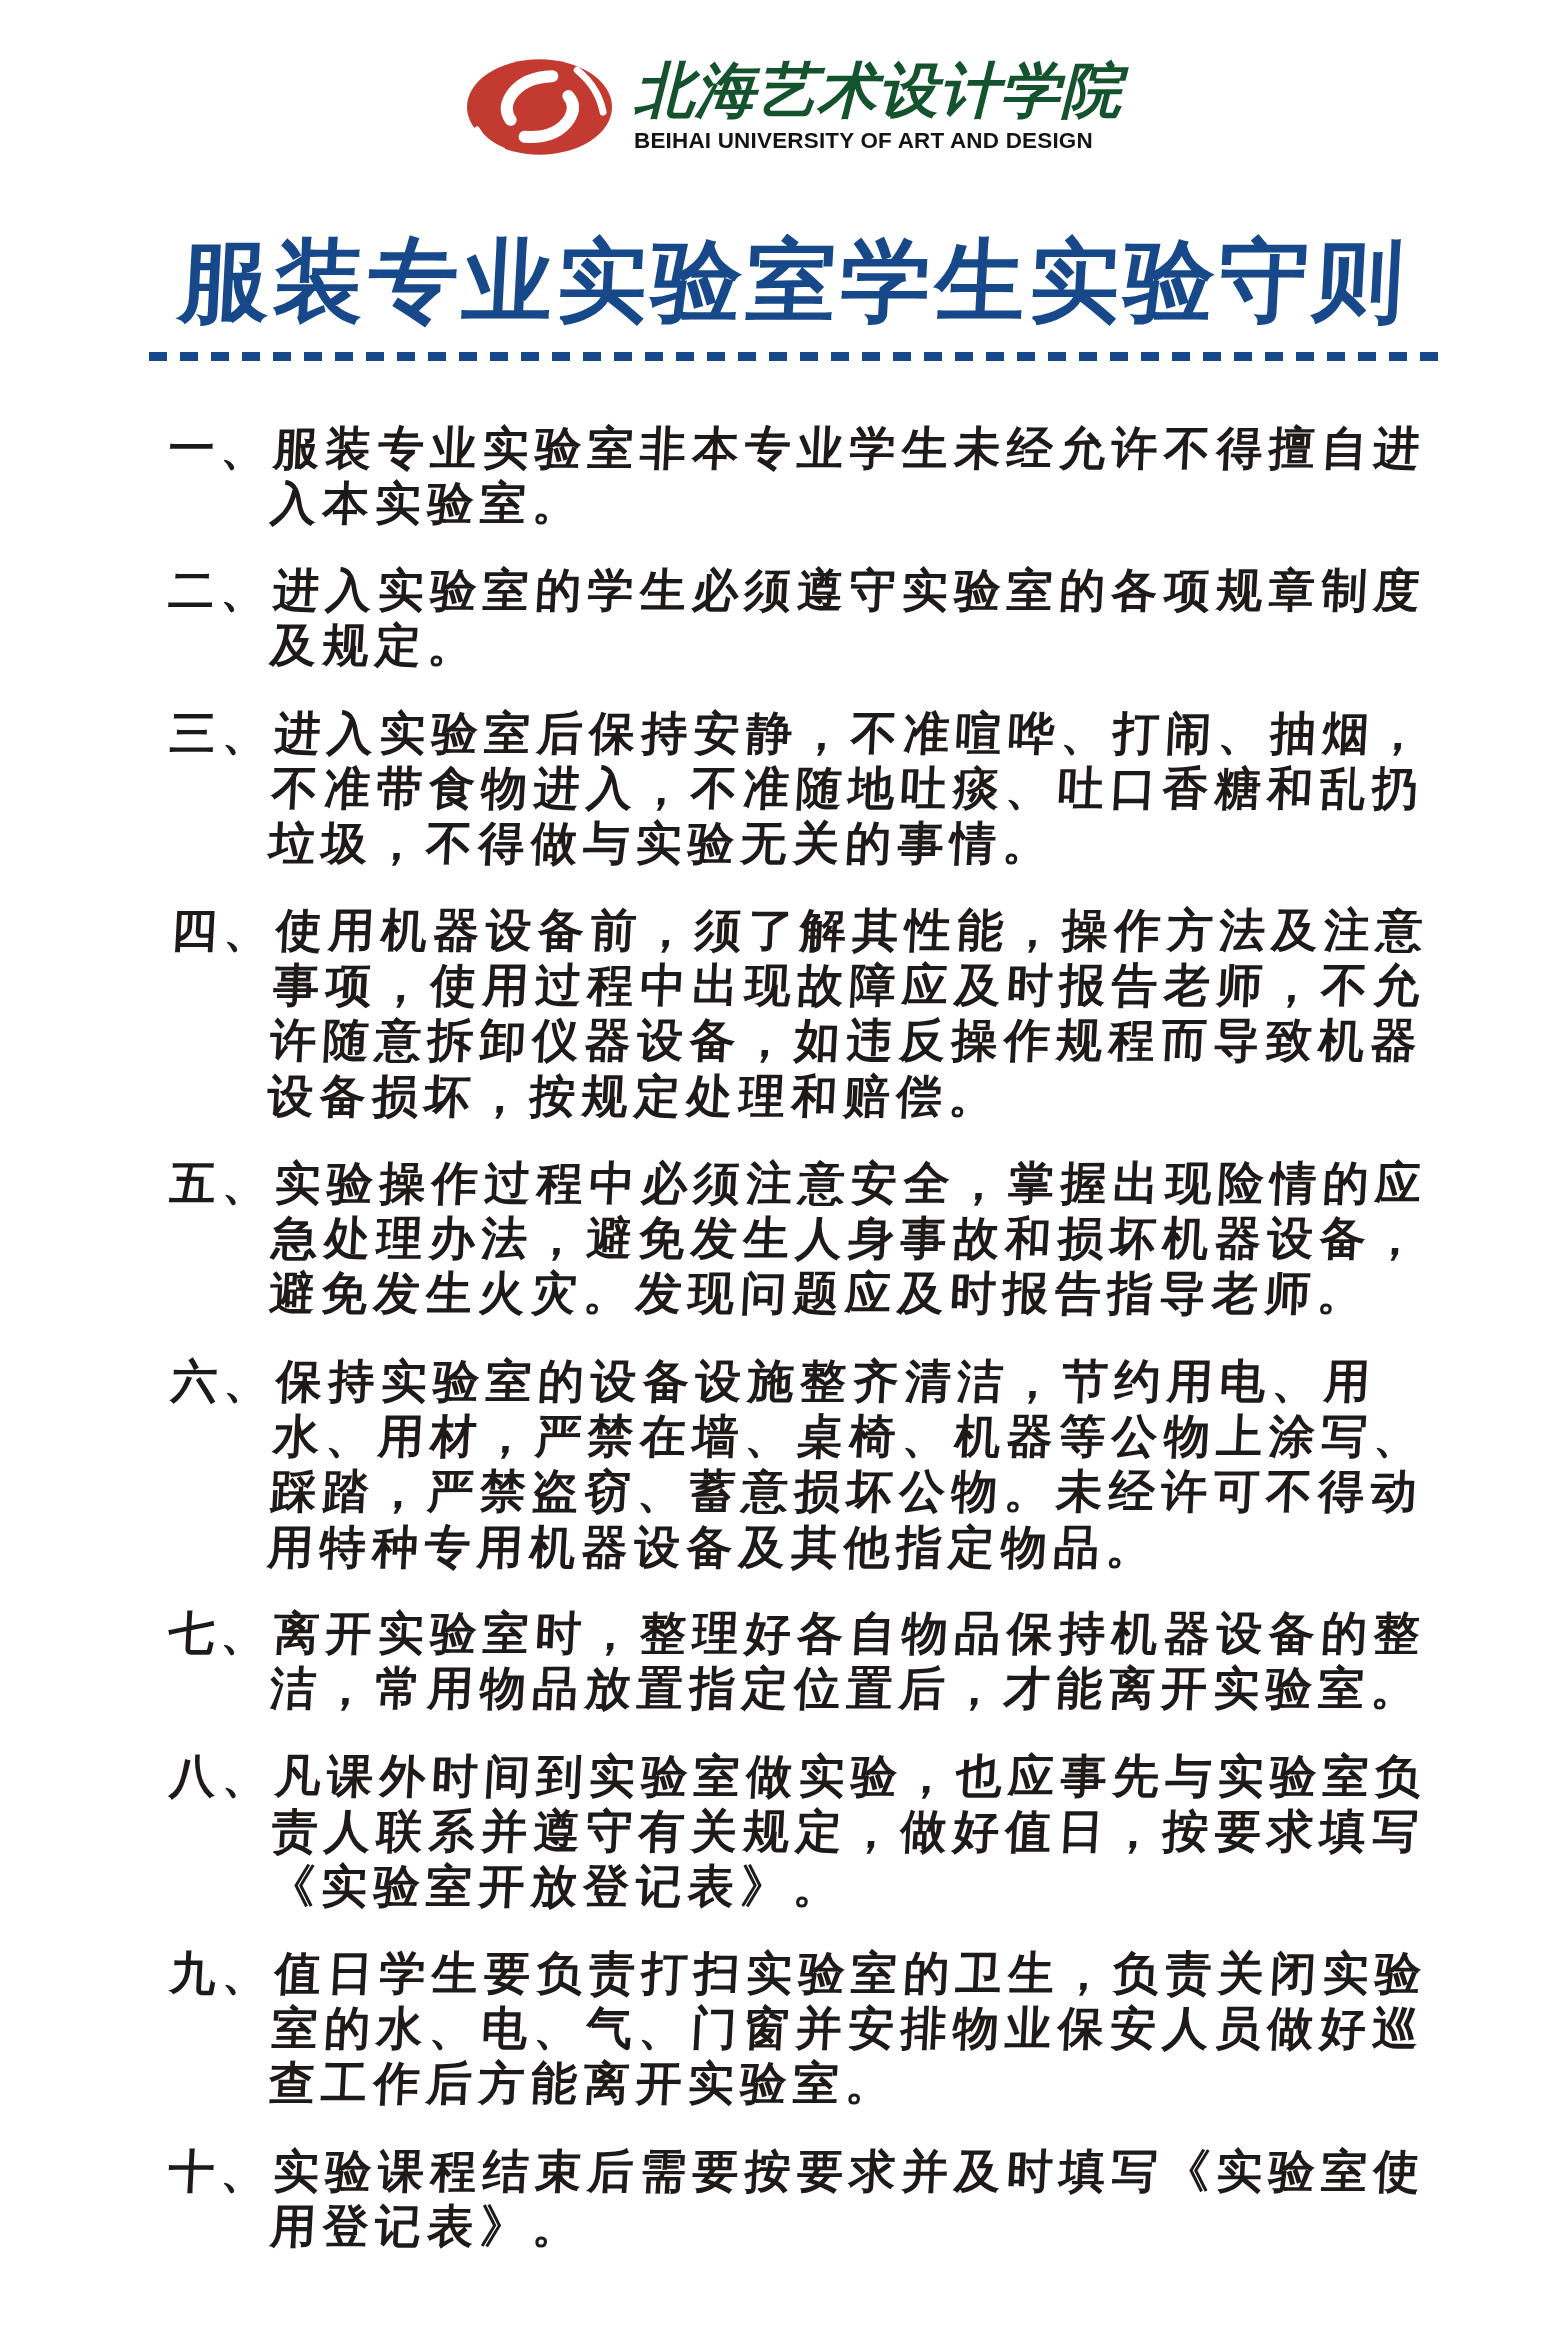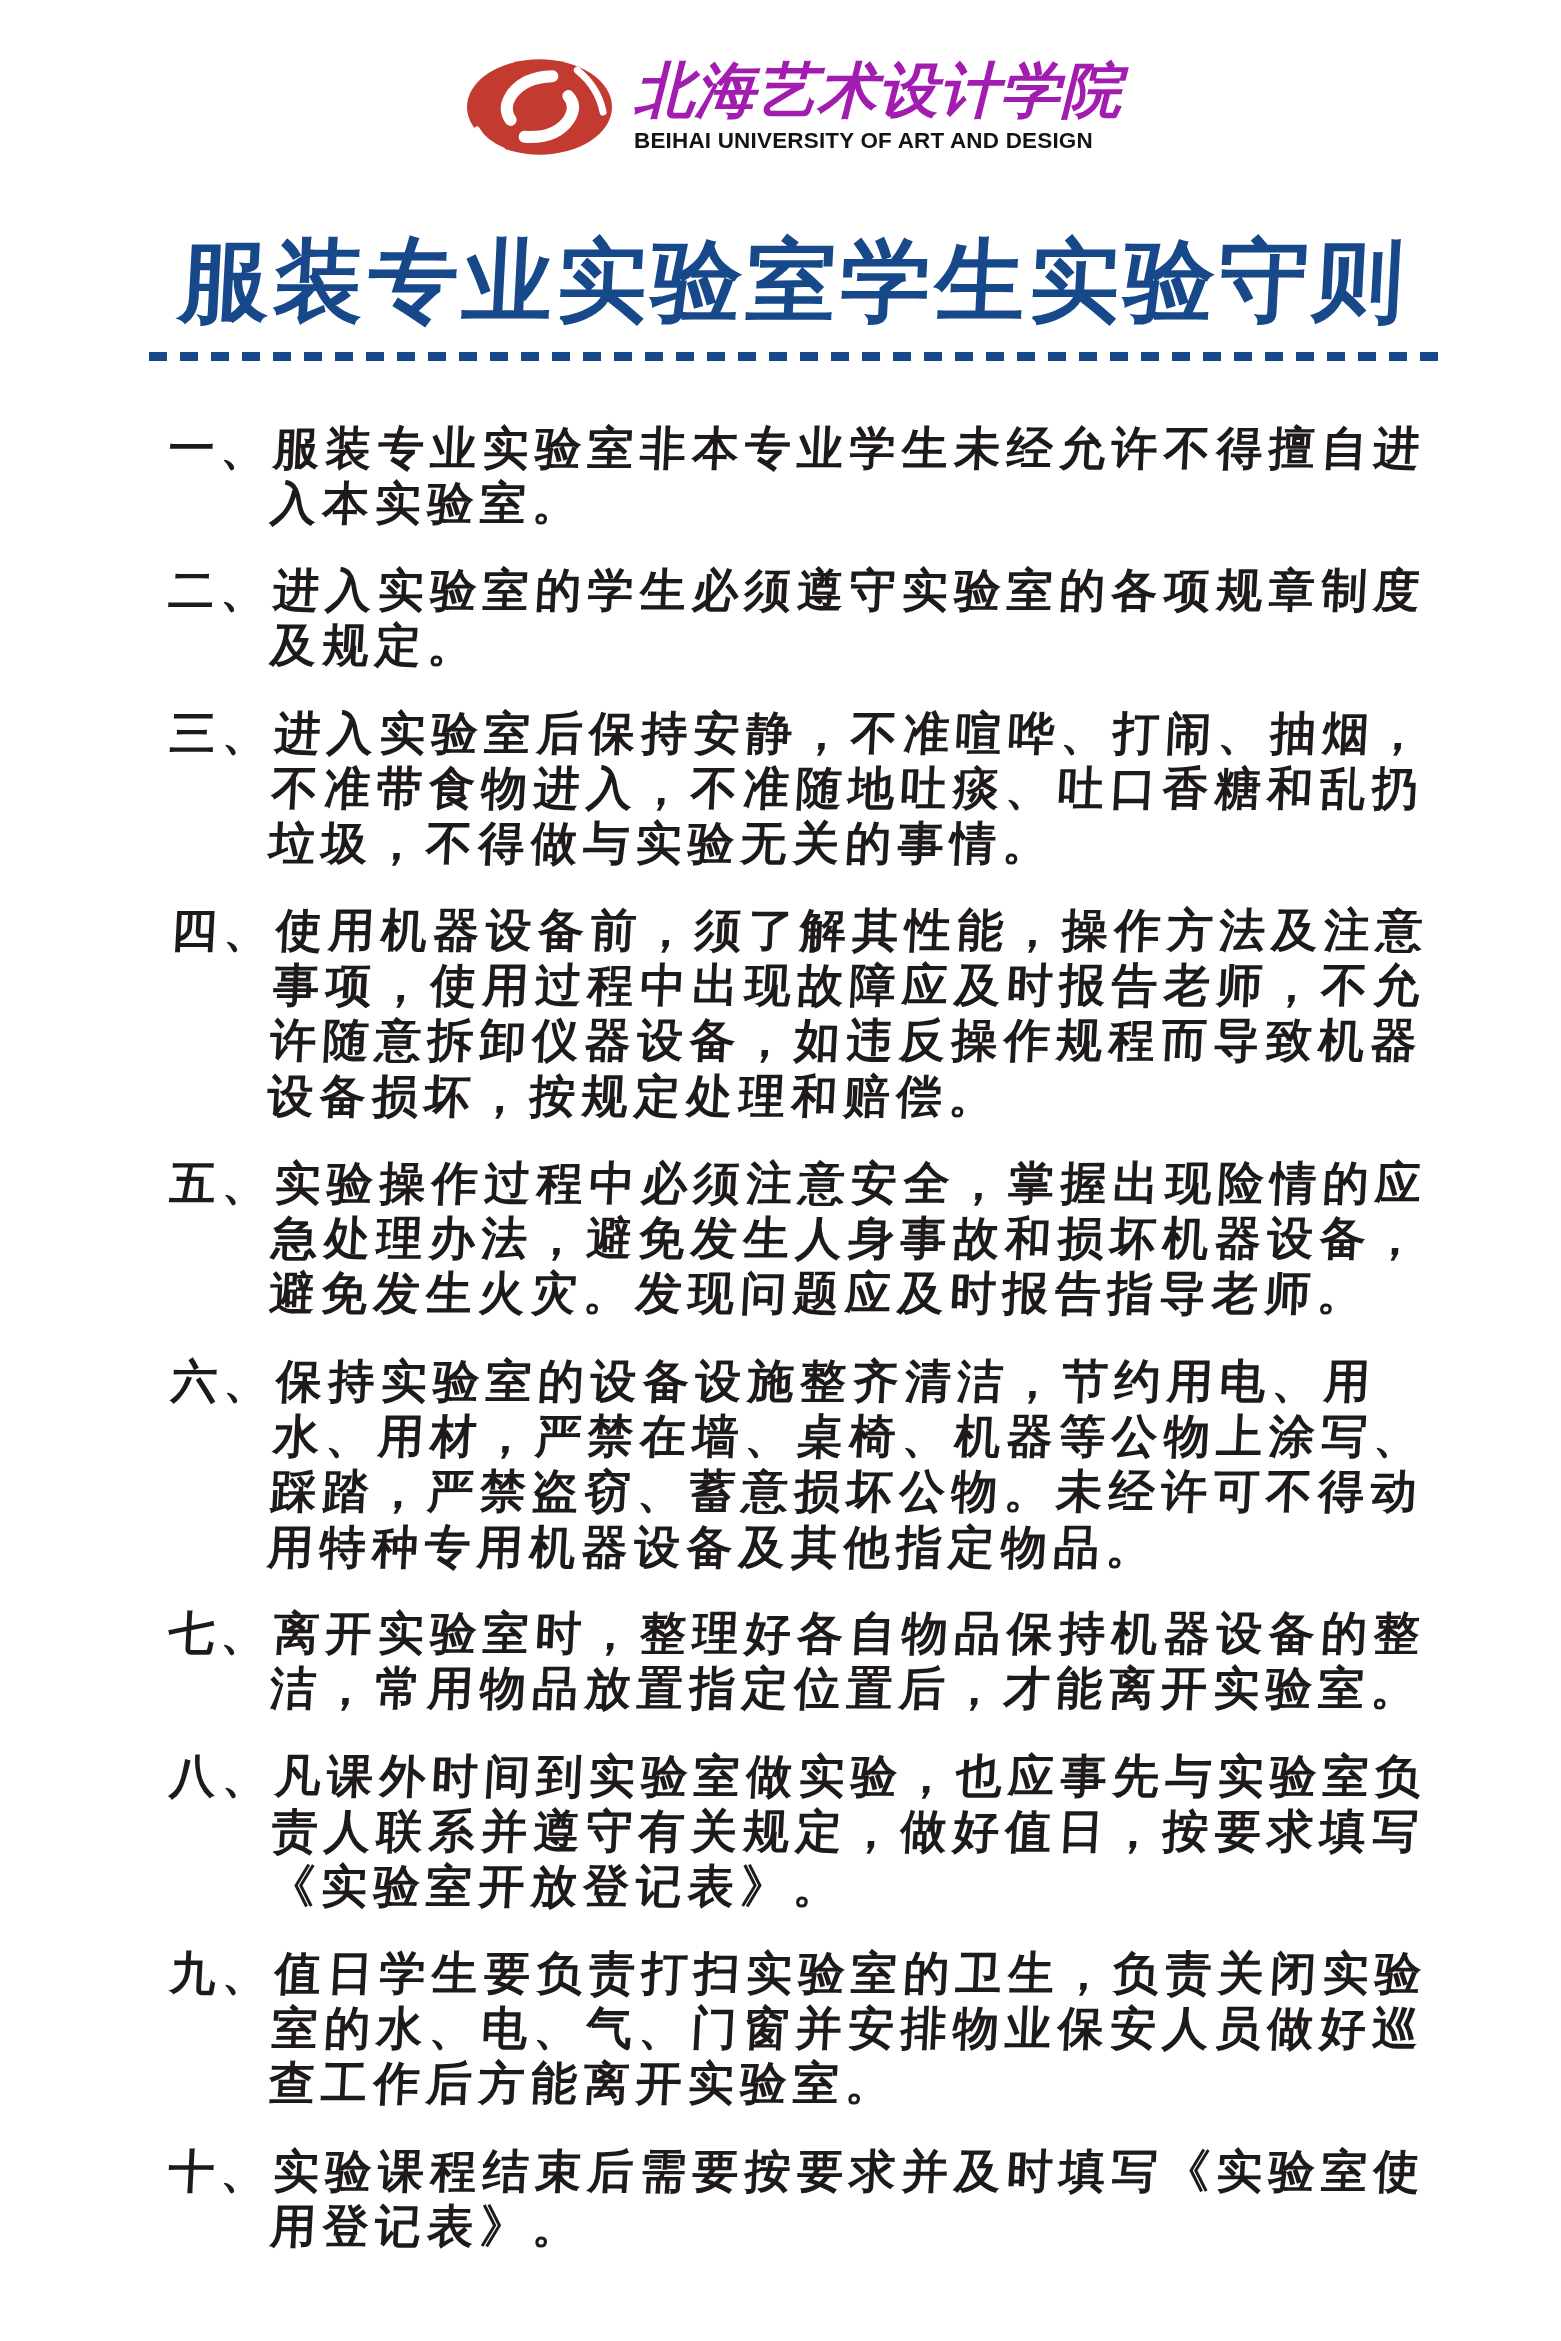--- a/index.html
+++ b/index.html
@@ -40,21 +40,21 @@
     display:flex;
     flex-direction:column;
     align-items:flex-start;
   }
   .logo-cn{
     font-family:"Liberation Serif","DejaVu Serif",serif;
     font-weight:bold;
     font-style:italic;
     font-size:60px;
     line-height:1.05;
-    color:#a21caf;
+    color:#14532d;
     letter-spacing:1px;
     white-space:nowrap;
   }
   .logo-en{
     font-size:22px;
     font-weight:bold;
     letter-spacing:0.2px;
     color:#171313;
     margin-top:5px;
     white-space:nowrap;

